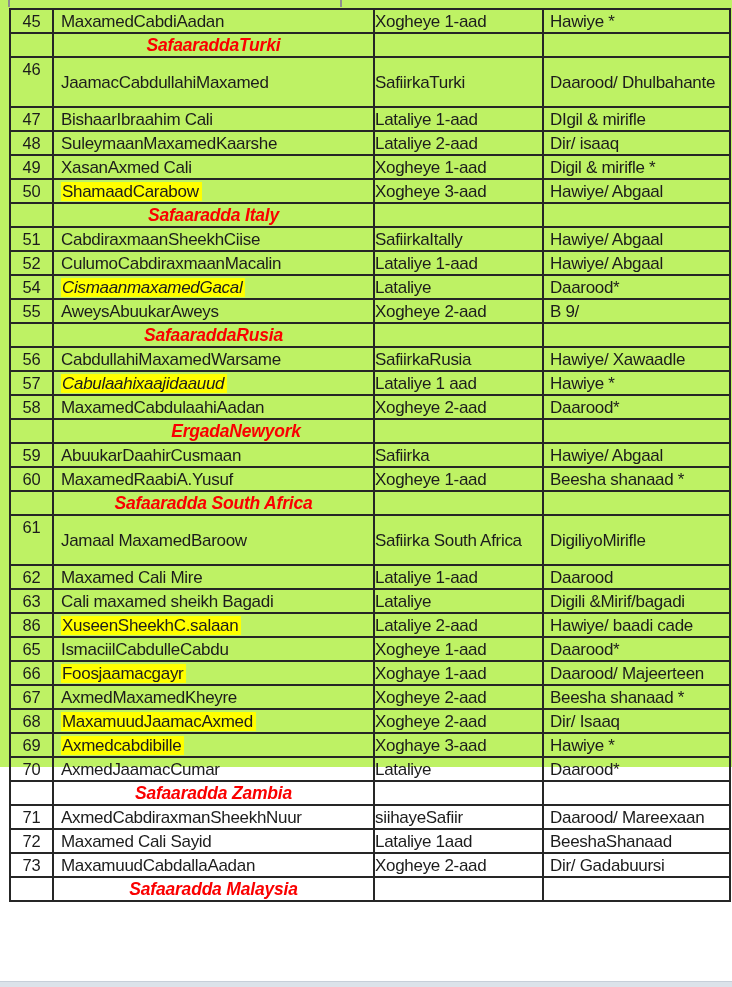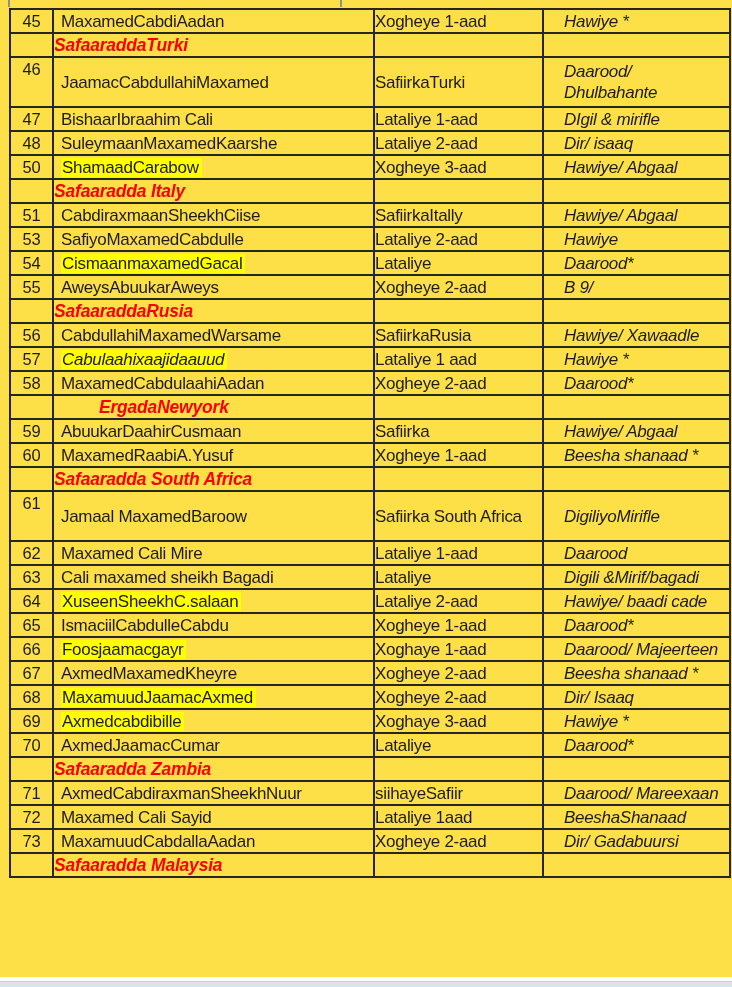--- a/index.html
+++ b/index.html
@@ -2,21 +2,21 @@
 <html><head>
 <meta charset="utf-8">
 <style>
   * { margin: 0; padding: 0; box-sizing: border-box; }
   html, body {
     width: 732px; height: 987px;
     background: #ffffff;
     overflow: hidden;
     font-family: "Liberation Sans", sans-serif;
   }
-  .page { position: relative; width: 732px; height: 977px; background: #fde047; }
+  .page { position: relative; width: 732px; height: 767px; background: #bef264; }
 
   
   .remnant-line {
     position: absolute; top: 0; width: 2px; height: 7px; background: #8f8f8f;
   }
   .remnant-left  { left: 8px; }
   .remnant-mid   { left: 340px; }
 
   table.roster {
     position: absolute; left: 9px; top: 8px;
@@ -33,25 +33,25 @@
     line-height: 21px;
     vertical-align: middle;
     overflow: hidden;
     white-space: normal;
   }
   tr.tall td { height: 50px; }
 
   td.c-num  { text-align: center; vertical-align: top; padding-top: 1px; font-size: 16.5px; }
   td.c-name { padding-left: 7px; border-radius: 7px; }
   td.c-pos  { }
-  td.c-clan { padding-left: 20px; font-style: italic; }
+  td.c-clan { padding-left: 6px; }
 
   .hl { background: #ffff00; padding: 0 3px 1px 1px; }
 
-  tr.section-row td.c-name { text-align: left; padding-left: 0; }
+  tr.section-row td.c-name { text-align: center; padding-left: 0; }
   .section-title {
     font-weight: 700;
     font-style: italic;
     font-size: 17.5px;
     letter-spacing: -0.2px;
   }
 
   .bottom-strip {
     position: absolute; left: 0; right: 0; top: 981px; height: 6px;
     border-top: 1px solid #c7cfd9;
@@ -97,46 +97,52 @@
           <td class="c-pos">Lataliye 1-aad</td>
           <td class="c-clan">DIgil &amp; mirifle</td>
         </tr>
         <tr class="entry-row">
           <td class="c-num">48</td>
           <td class="c-name">SuleymaanMaxamedKaarshe</td>
           <td class="c-pos">Lataliye 2-aad</td>
           <td class="c-clan">Dir/ isaaq</td>
         </tr>
         <tr class="entry-row">
+          <td class="c-num">49</td>
+          <td class="c-name">XasanAxmed Cali</td>
+          <td class="c-pos">Xogheye 1-aad</td>
+          <td class="c-clan">Digil &amp; mirifle *</td>
+        </tr>
+        <tr class="entry-row">
           <td class="c-num">50</td>
           <td class="c-name"><span class="hl" style="background: rgb(255, 255, 0);">ShamaadCarabow</span></td>
           <td class="c-pos">Xogheye 3-aad</td>
           <td class="c-clan">Hawiye/ Abgaal</td>
         </tr>
         <tr class="section-row">
           <td class="c-num"></td>
           <td class="c-name"><span class="section-title" style="color: rgb(250, 0, 0);">Safaaradda Italy</span></td>
           <td class="c-pos"></td>
           <td class="c-clan"></td>
         </tr>
         <tr class="entry-row">
           <td class="c-num">51</td>
           <td class="c-name">CabdiraxmaanSheekhCiise</td>
           <td class="c-pos">SafiirkaItally</td>
           <td class="c-clan">Hawiye/ Abgaal</td>
         </tr>
         <tr class="entry-row">
-          <td class="c-num">53</td>
-          <td class="c-name">SafiyoMaxamedCabdulle</td>
-          <td class="c-pos">Lataliye 2-aad</td>
-          <td class="c-clan">Hawiye</td>
+          <td class="c-num">52</td>
+          <td class="c-name">CulumoCabdiraxmaanMacalin</td>
+          <td class="c-pos">Lataliye 1-aad</td>
+          <td class="c-clan">Hawiye/ Abgaal</td>
         </tr>
         <tr class="entry-row">
           <td class="c-num">54</td>
-          <td class="c-name"><span class="hl" style="background: rgb(255, 255, 0);">CismaanmaxamedGacal</span></td>
+          <td class="c-name"><span class="hl" style="background: rgb(255, 255, 0); font-style: italic;">CismaanmaxamedGacal</span></td>
           <td class="c-pos">Lataliye</td>
           <td class="c-clan">Daarood*</td>
         </tr>
         <tr class="entry-row">
           <td class="c-num">55</td>
           <td class="c-name">AweysAbuukarAweys</td>
           <td class="c-pos">Xogheye 2-aad</td>
           <td class="c-clan">B 9/</td>
         </tr>
         <tr class="section-row">
@@ -199,21 +205,21 @@
           <td class="c-pos">Lataliye 1-aad</td>
           <td class="c-clan">Daarood</td>
         </tr>
         <tr class="entry-row">
           <td class="c-num">63</td>
           <td class="c-name">Cali maxamed sheikh Bagadi</td>
           <td class="c-pos">Lataliye</td>
           <td class="c-clan">Digili &amp;Mirif/bagadi</td>
         </tr>
         <tr class="entry-row">
-          <td class="c-num">64</td>
+          <td class="c-num">86</td>
           <td class="c-name"><span class="hl" style="background: rgb(255, 255, 0);">XuseenSheekhC.salaan</span></td>
           <td class="c-pos">Lataliye 2-aad</td>
           <td class="c-clan">Hawiye/ baadi cade</td>
         </tr>
         <tr class="entry-row">
           <td class="c-num">65</td>
           <td class="c-name">IsmaciilCabdulleCabdu</td>
           <td class="c-pos">Xogheye 1-aad</td>
           <td class="c-clan">Daarood*</td>
         </tr>

